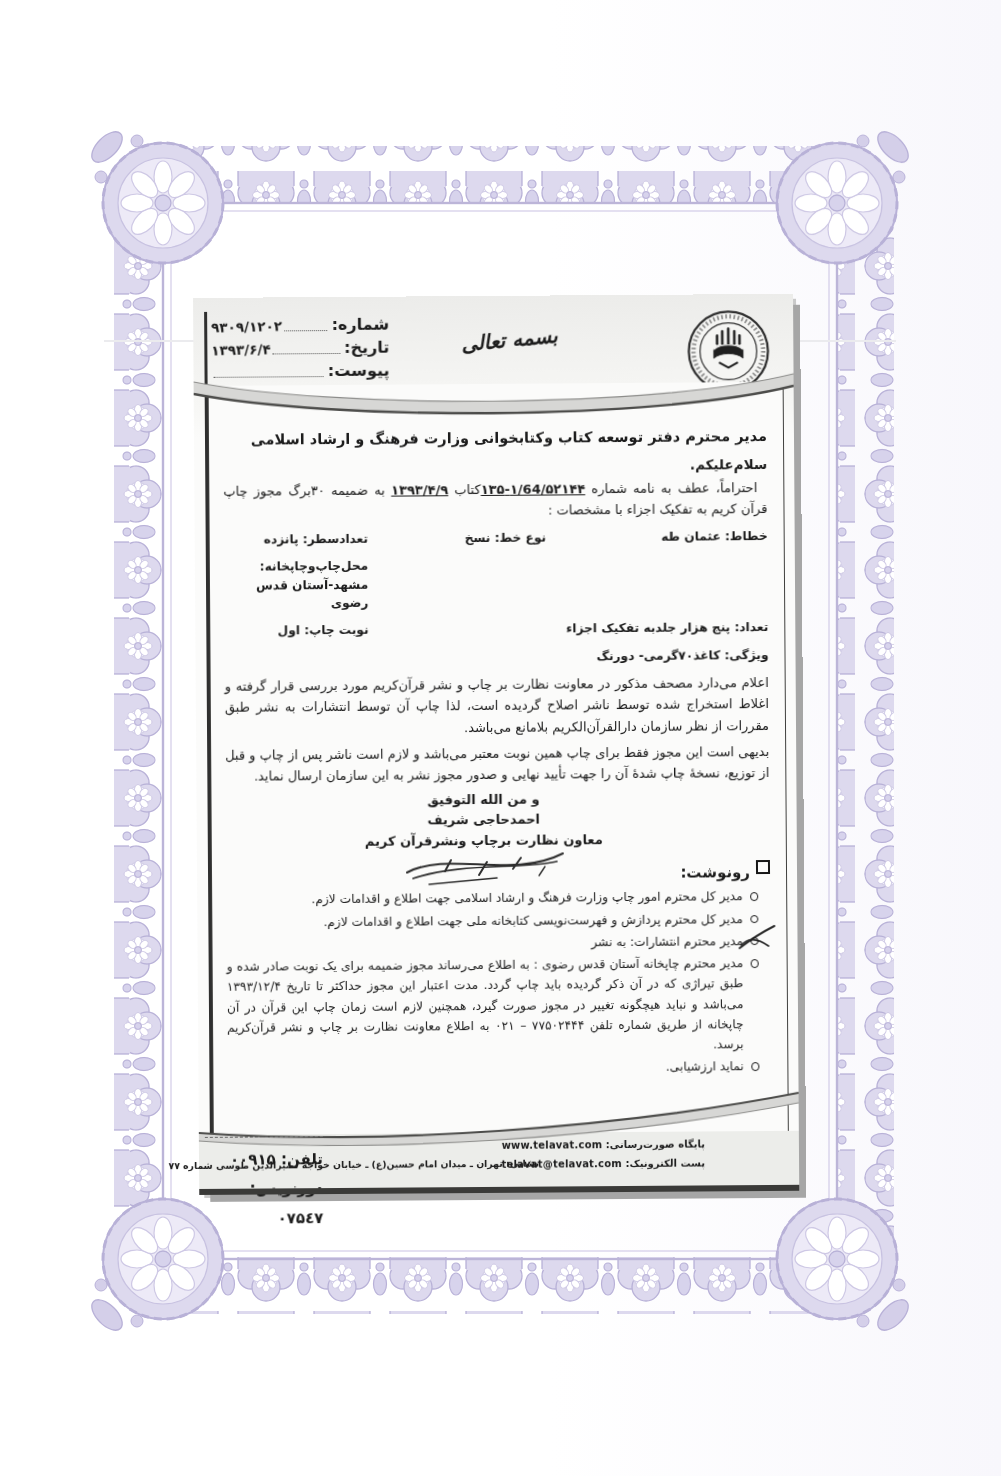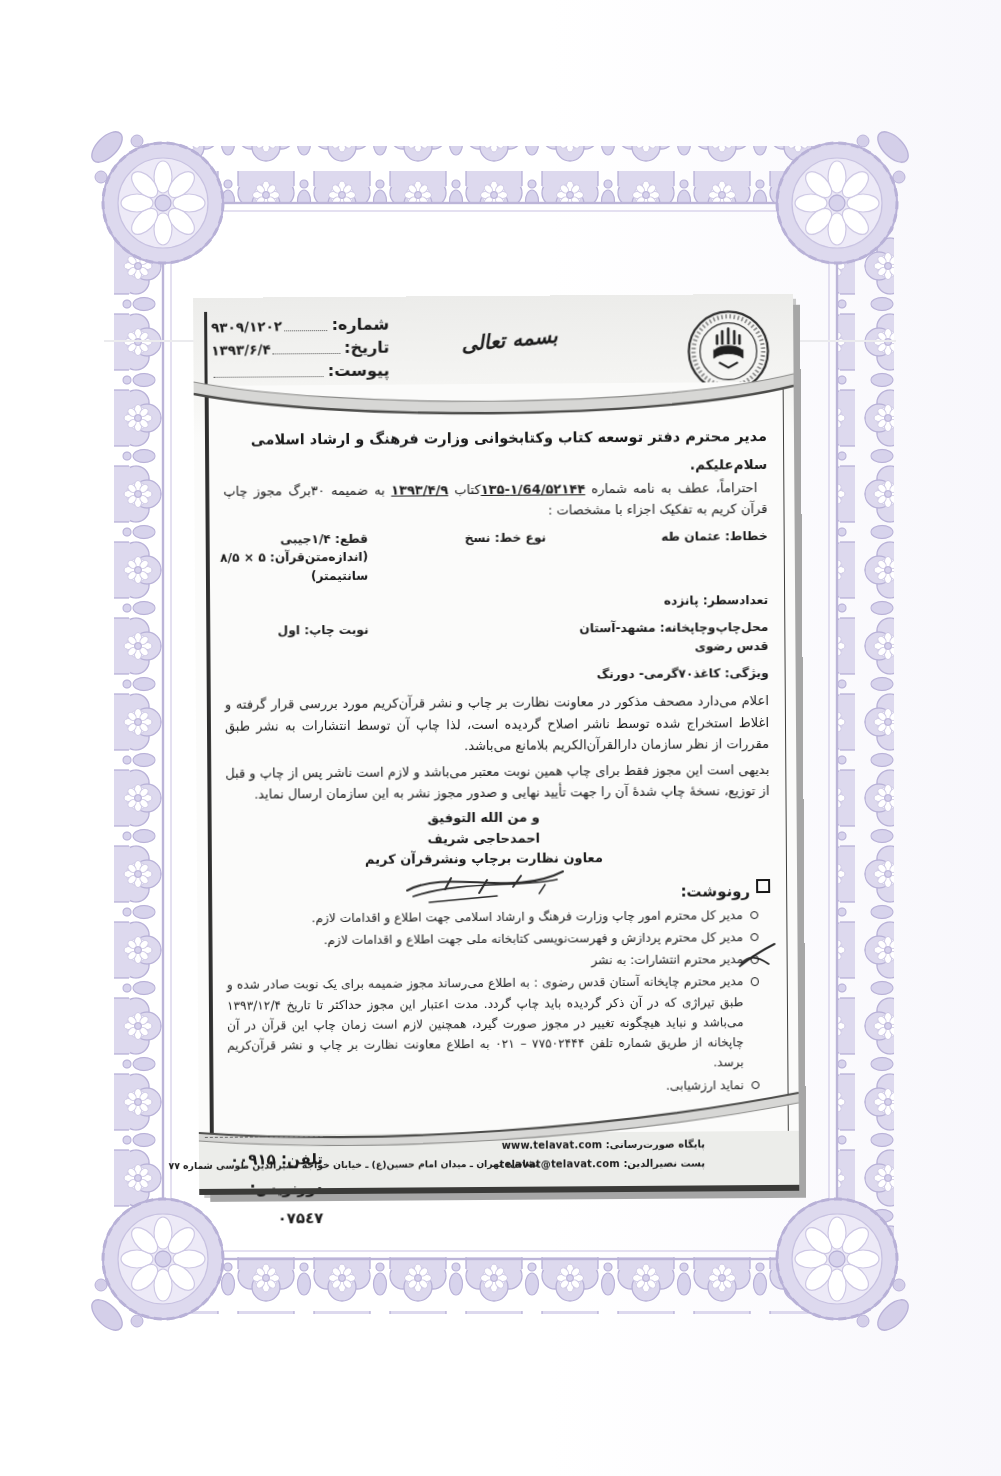--- a/index.html
+++ b/index.html
@@ -177,25 +177,25 @@
 
     <div class="cbox">
       <h1 class="recipient">مدیر محترم دفتر توسعه کتاب وکتابخوانی وزارت فرهنگ و ارشاد اسلامی</h1>
       <div class="salutation">سلام‌علیکم.</div>
 
       <p class="intro"><span>احتراماً، عطف به نامه شماره </span><span class="num">۱/64/۵۲۱۴۴-۱۳۵</span><span>کتاب </span><span class="num">۱۳۹۳/۴/۹</span><span> به ضمیمه ۳۰برگ مجوز چاپ قرآن کریم به تفکیک اجزاء با مشخصات :</span></p>
 
       <div class="specs">
         <div>خطاط: عثمان طه</div>
         <div>نوع خط: نسخ</div>
-        <div>قطع: ۱/۴جیبی (اندازه‌متن‌قرآن: ۵ × ۸/۵ سانتیمتر)</div>
         <div>تعدادسطر: پانزده</div>
         <div></div>
         <div></div>
         <div>محل‌چاپ‌وچاپخانه: مشهد-آستان قدس رضوی</div>
+        <div>تعداد: پنج هزار جلدبه تفکیک اجزاء</div>
         <div></div>
         <div>نوبت چاپ: اول</div>
         <div>ویژگی: کاغذ۷۰گرمی- دورنگ</div>
         <div></div>
       </div>
 
       <p class="body-p">اعلام می‌دارد مصحف مذکور در معاونت نظارت بر چاپ و نشر قرآن‌کریم مورد بررسی قرار گرفته و اغلاط استخراج شده توسط ناشر اصلاح گردیده است، لذا چاپ آن توسط انتشارات به نشر طبق مقررات از نظر سازمان دارالقرآن‌الکریم بلامانع می‌باشد.</p>
       <p class="body-p">بدیهی است این مجوز فقط برای چاپ همین نوبت معتبر می‌باشد و لازم است ناشر پس از چاپ و قبل از توزیع، نسخهٔ چاپ شدهٔ آن را جهت تأیید نهایی و صدور مجوز نشر به این سازمان ارسال نماید.</p>
 
       <div class="sig">
@@ -259,21 +259,21 @@
 
     <svg class="swoosh-bottom" viewBox="0 0 600 52" preserveAspectRatio="none">
       <path d="M0,38 C180,52 420,36 600,2 L600,12 C420,46 180,60 0,46 Z" fill="#d7d7d5"></path>
       <path d="M0,38 C180,52 420,36 600,2" stroke="#4c4c4a" stroke-width="2.2" fill="none"></path>
       <path d="M0,46 C180,60 420,46 600,12" stroke="#8d8d8b" stroke-width="1.2" fill="none"></path>
     </svg>
 
     <div class="footer">
       <div class="f-right">
         <div><span>پایگاه صورت‌رسانی:</span> <span class="lat">www.telavat.com</span></div>
-        <div><span>پست نصیرالدین:</span> <span class="lat">telavat@telavat.com</span></div>
+        <div><span>پست الکترونیک:</span> <span class="lat">telavat@telavat.com</span></div>
       </div>
       <div class="f-addr">نشانی: تهران ـ میدان امام حسین(ع) ـ خیابان خواجه نصیرالدین طوسی شماره ۷۷</div>
       <div class="f-left">
         <div>تلفن: ۰۰۹۱۵</div>
         <div>دورنویس: ۰۷۵٤۷</div>
       </div>
     </div>
 
     <div class="bbar"></div>
   </div>

